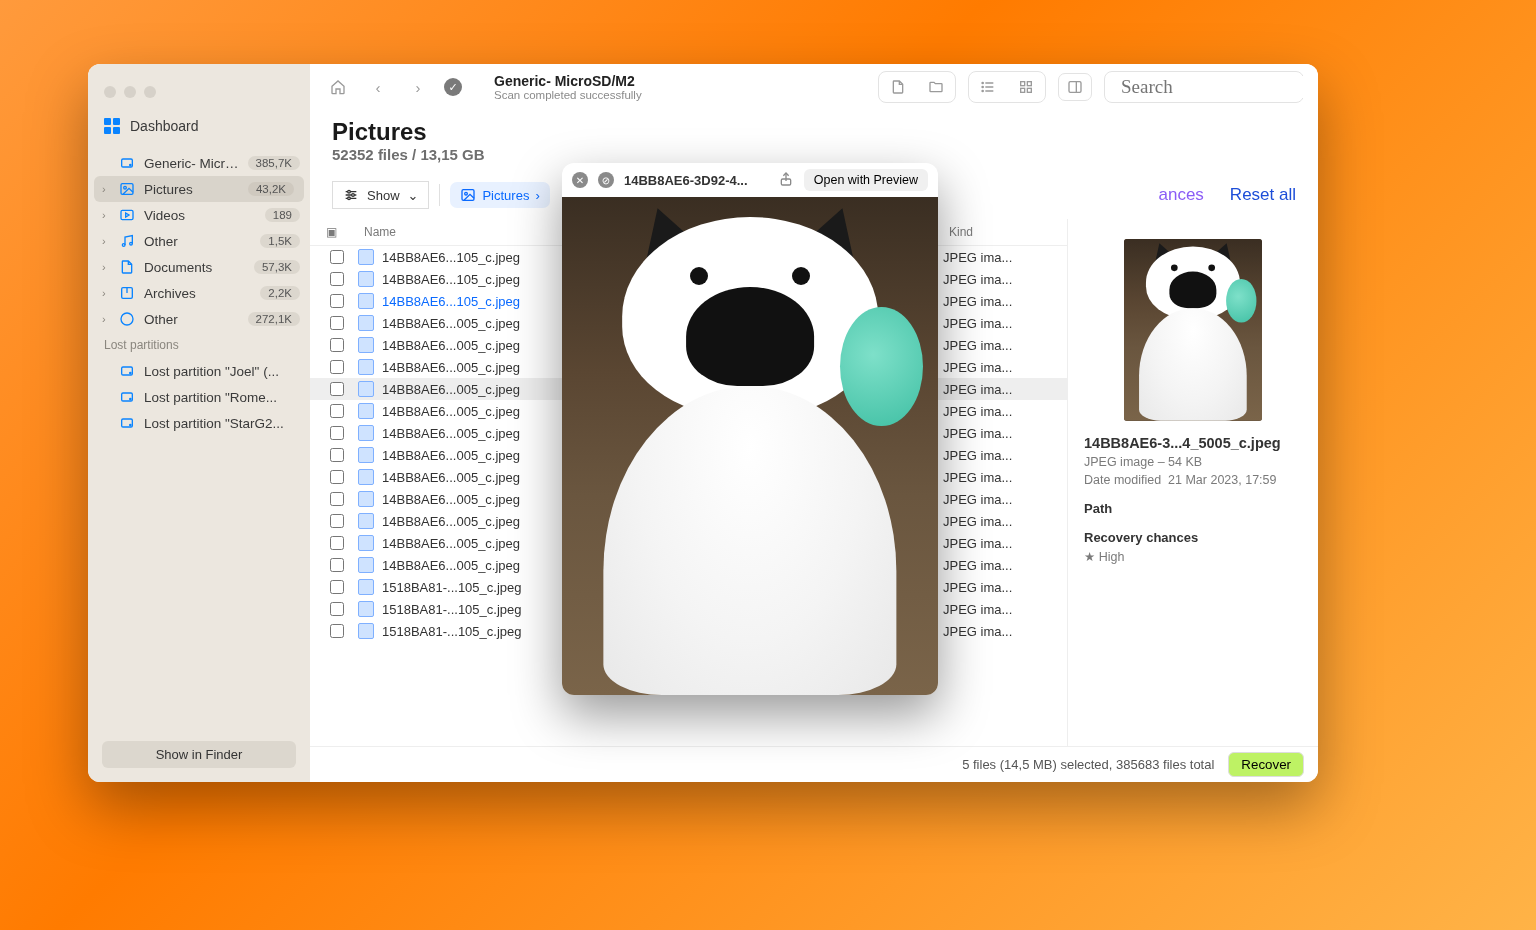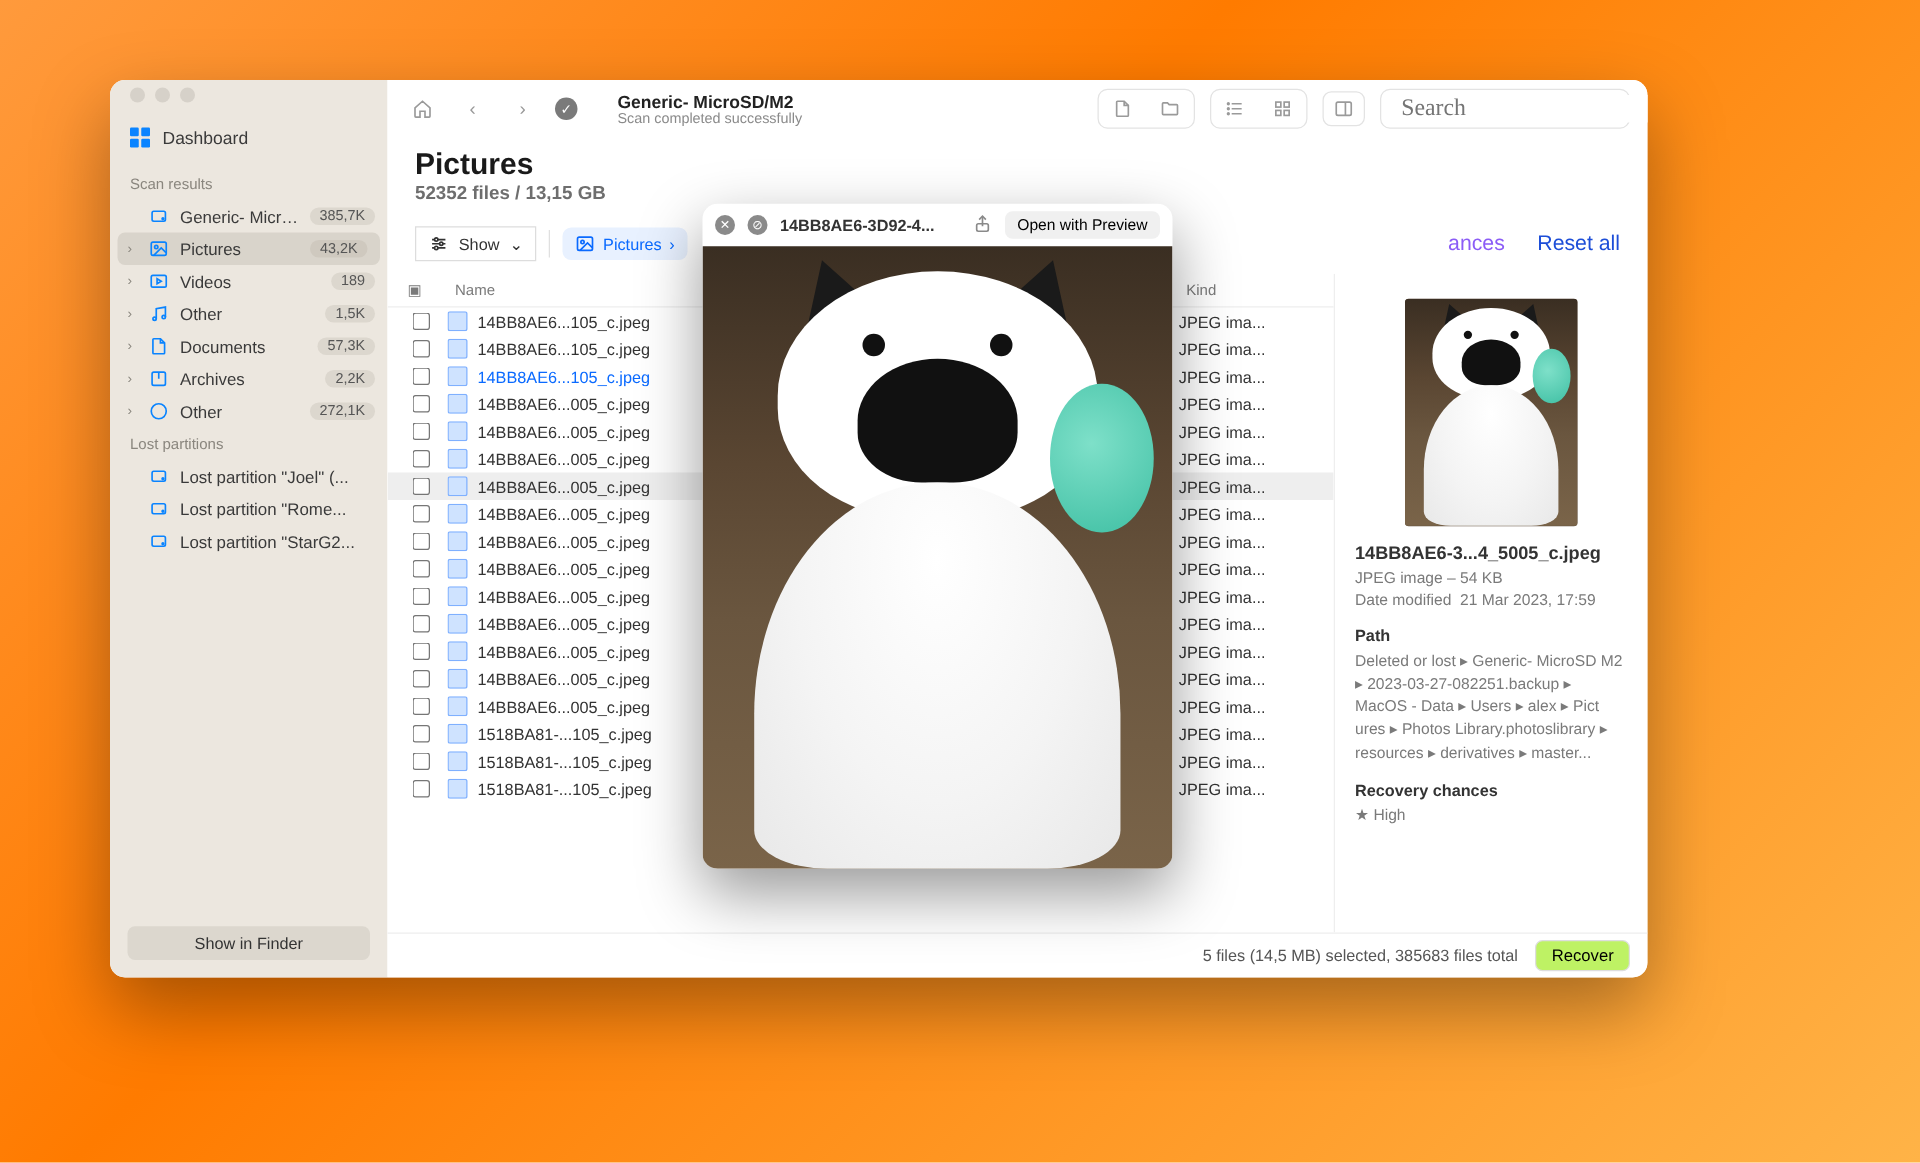--- a/index.html
+++ b/index.html
@@ -1,18 +1,18 @@
 <!DOCTYPE html>
 <html><head>
 <meta charset="utf-8">
 <style>
 * { margin: 0; padding: 0; box-sizing: border-box; font-family: -apple-system, BlinkMacSystemFont, "Segoe UI", Helvetica, Arial, sans-serif; }
 body { width: 1536px; height: 930px; background: linear-gradient(135deg, #ff9a3c 0%, #ff7b00 40%, #ffb347 100%); overflow: hidden; }
 .window { position: absolute; left: 88px; top: 64px; width: 1230px; height: 718px; background: #fff; border-radius: 12px; box-shadow: 0 25px 60px rgba(0,0,0,.35); display: flex; overflow: hidden; }
-.sidebar { width: 222px; background: #ece7df; display: flex; flex-direction: column; padding-top: 0; }
+.sidebar { width: 222px; background: #ece7df; display: flex; flex-direction: column; padding-top: 16px; }
 .traffic { display: flex; gap: 8px; padding: 6px 16px 14px; }
 .traffic span { width: 12px; height: 12px; border-radius: 50%; background: #d6d1c9; }
 .dash { display: flex; align-items: center; gap: 10px; padding: 6px 16px 16px; color: #3a3a3a; font-size: 14px; }
 .dash-icon { width: 16px; height: 16px; display: grid; grid-template-columns: 1fr 1fr; grid-template-rows: 1fr 1fr; gap: 2px; }
 .dash-icon i { background: #0a84ff; border-radius: 1px; }
 .section-label { font-size: 12px; color: #8a867e; padding: 6px 16px; }
 .nav-item { display: flex; align-items: center; padding: 5px 10px 5px 14px; font-size: 13.5px; color: #3a3a3a; gap: 8px; cursor: pointer; }
 .nav-item.active { background: #d9d4cb; border-radius: 6px; margin: 0 6px; padding-left: 8px; }
 .nav-item .chev { width: 8px; color: #8a867e; font-size: 11px; }
 .nav-item .ico { width: 18px; display: flex; justify-content: center; color: #0a84ff; }
@@ -94,21 +94,20 @@
       </div>
     <div class="dash">
       <span class="dash-icon">
           <i></i>
           <i></i>
           <i></i>
           <i></i>
         </span>
       <span>Dashboard</span>
     </div>
-    <div class="section-label">Scan results</div>
     <div id="nav-items">
         <div class="nav-item">
           <span class="chev"></span>
           <span class="ico">
             <svg class="ico-svg" viewBox="0 0 24 24" fill="none" stroke="currentColor" stroke-width="2">
               <rect x="4" y="6" width="16" height="12" rx="2"></rect>
               <circle cx="17" cy="15" r="1"></circle>
             </svg>
           </span>
           <span class="label">Generic- Micro...</span>
@@ -572,21 +571,20 @@
               <div class="nose"></div>
               <div class="patch"></div>
               <div class="body"></div>
               <div class="yarn"></div>
             </div>
           </div>
         <div class="dtitle">14BB8AE6-3...4_5005_c.jpeg</div>
         <div class="dmeta">JPEG image – 54 KB</div>
         <div class="dmeta"><span>Date modified</span>&nbsp;&nbsp;<span>21 Mar 2023, 17:59</span></div>
         <div class="lbl">Path</div>
-        <div class="path">Deleted or lost ▸ Generic- MicroSD M2 ▸ 2023-03-27-082251.backup ▸ MacOS - Data ▸ Users ▸ alex ▸ Pict ures ▸ Photos Library.photoslibrary ▸ resources ▸ derivatives ▸ master...</div>
         <div class="lbl">Recovery chances</div>
         <div class="dmeta" style="margin-top:4px;"><span class="star">★</span>&nbsp;<span>High</span></div>
       </div>
     </div>
 
     <div class="statusbar">
       <span>5 files (14,5 MB) selected, 385683 files total</span>
       <button class="recover">Recover</button>
     </div>
   </div>

